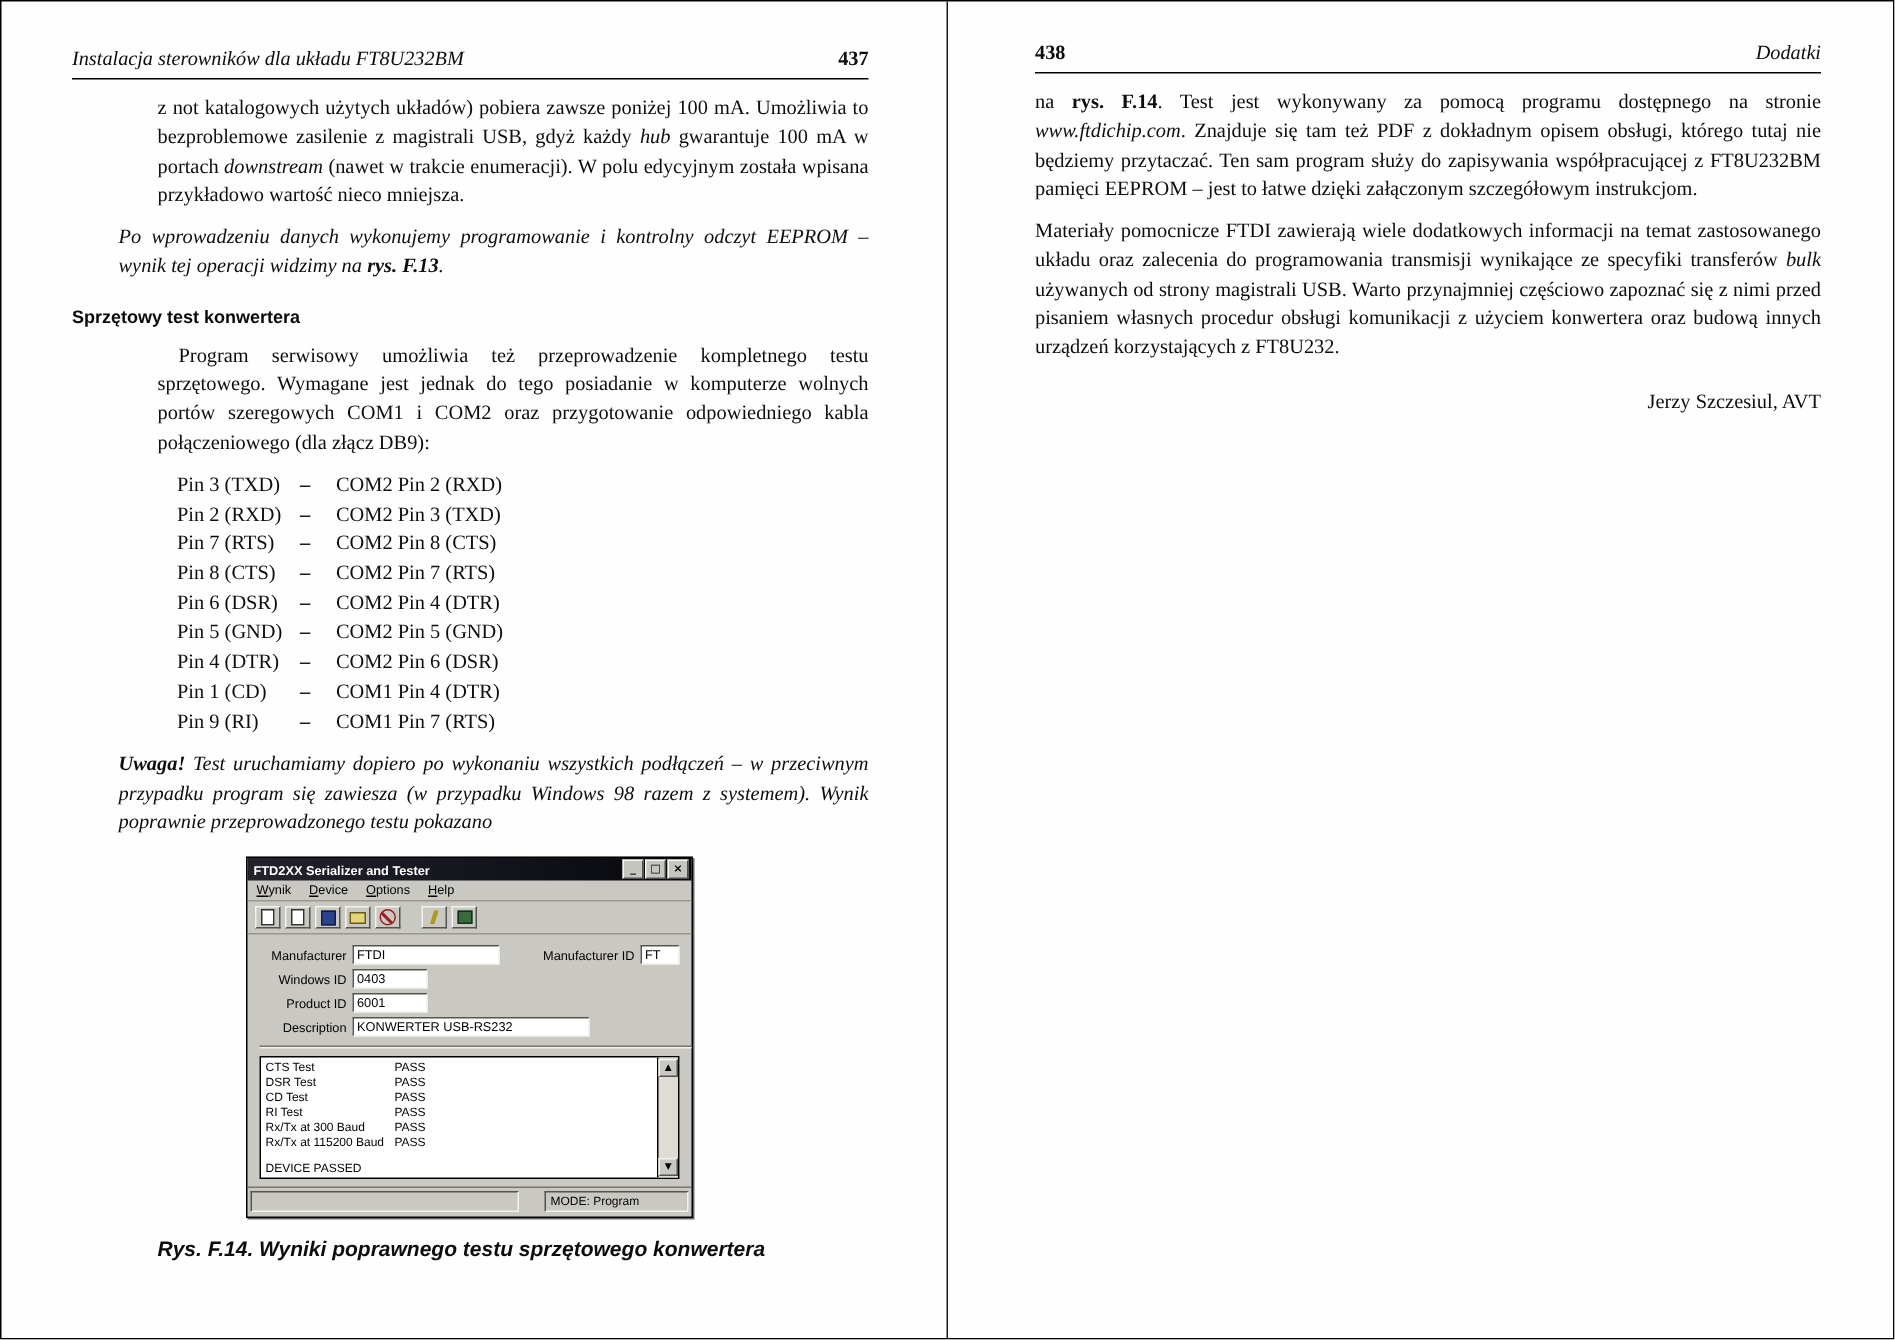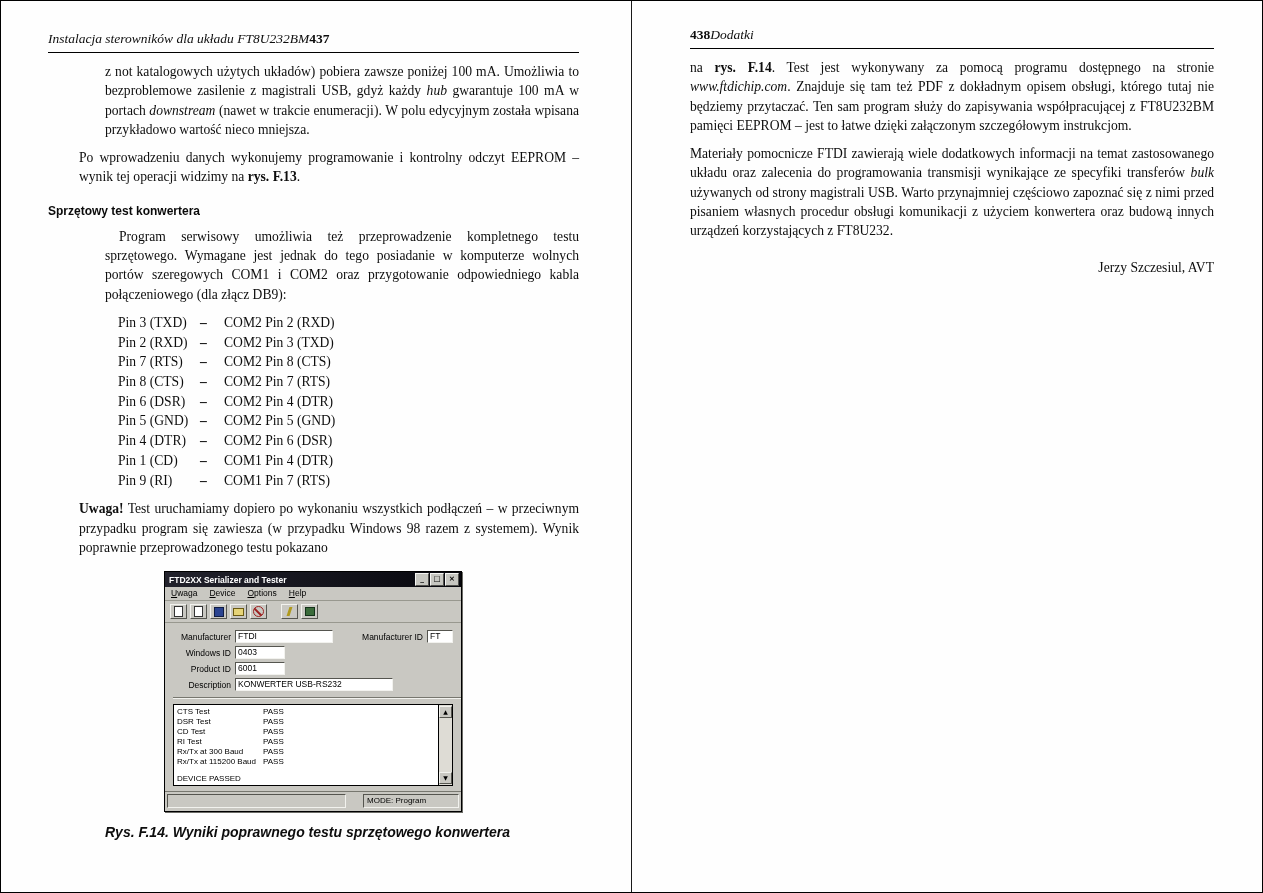--- a/index.html
+++ b/index.html
@@ -6,27 +6,27 @@
   .sheet {
     position:relative; width:1263px; height:893px; margin:0 auto;
     background:#fefefe; border:1px solid #000; box-sizing:border-box;
     font-family:"Liberation Serif", serif; color:#0d0d0d; overflow:hidden;
   }
   .divider { position:absolute; left:630px; top:0; width:1px; height:100%; background:#1a1a1a; }
   .page { position:absolute; top:0; height:100%; box-sizing:border-box; }
   .page-left  { left:0;   width:630px; padding:30px 52px 0 47px; }
   .page-right { left:631px; width:632px; padding:26px 50px 0 58px; }
 
-  .pg-header { display:flex; justify-content:flex-start; align-items:baseline;
+  .pg-header { display:flex; justify-content:space-between; align-items:baseline;
     border-bottom:1.5px solid #000; padding-bottom:5px; font-size:13.5px; }
   .hdr-title { font-style:italic; }
   .hdr-num { font-weight:bold; }
 
   .body { font-size:13.6px; line-height:1.42; text-align:justify; margin:9px 0; }
-  .indent-a { margin-left:31px; }
+  .indent-a { margin-left:31px;font-style:italic; }
   .indent-b { margin-left:57px; }
   .ti { text-indent:14px; }
 
   .section-heading { font-family:"Liberation Sans", sans-serif; font-size:12px;
     font-weight:bold; margin:17px 0 8px 0; color:#0a0a0a; }
 
   .pin-list { margin:4px 0 6px 70px; font-size:13.6px; line-height:1.45; }
   .pin-row { display:flex; }
   .pin-left { width:82px; }
   .pin-sep  { width:24px; font-weight:bold; }
@@ -162,21 +162,21 @@
       <div class="win">
         <div class="win-titlebar">
           <span class="win-title">FTD2XX Serializer and Tester</span>
           <span class="win-btns">
             <span class="win-btn">_</span>
             <span class="win-btn">□</span>
             <span class="win-btn">×</span>
           </span>
         </div>
         <div class="win-menubar">
-          <span class="menu-item">Uwaga</span>
+          <span class="menu-item">Wynik</span>
           <span class="menu-item">Device</span>
           <span class="menu-item">Options</span>
           <span class="menu-item">Help</span>
         </div>
         <div class="win-toolbar">
           <span class="tbicon">
               <span class="shp-doc"></span>
             </span>
           <span class="tbicon">
               <span class="shp-doc"></span>

